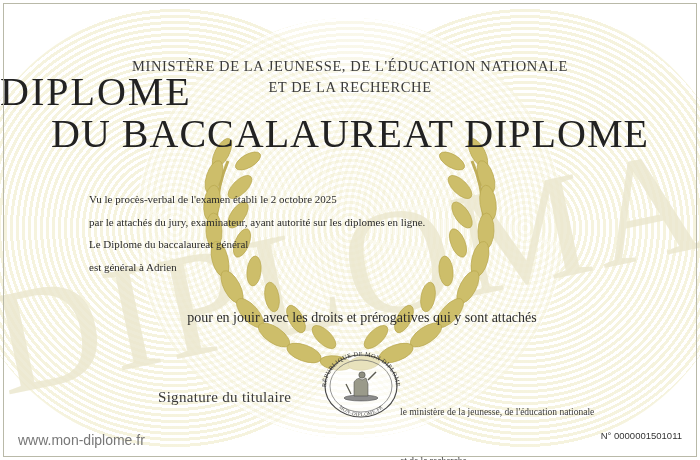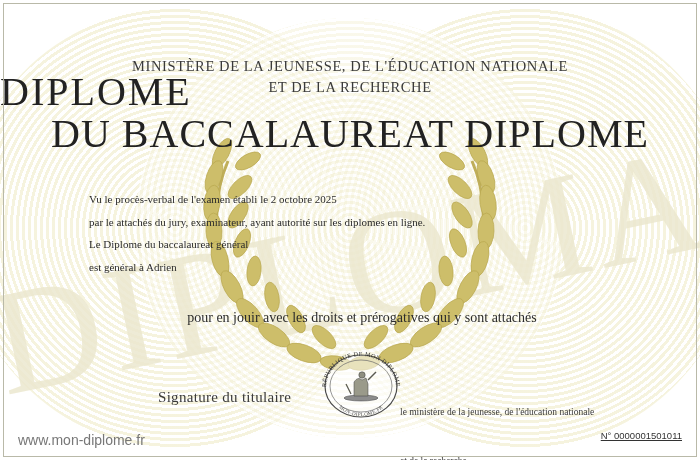--- a/index.html
+++ b/index.html
@@ -197,21 +197,20 @@
     font-size: 14px;
     color: #777;
   }
   .footer-right {
     position: absolute;
     right: 18px;
     top: 430px;
     font-family: "Liberation Sans", sans-serif;
     font-size: 9.5px;
     color: #333;
-    text-decoration: underline;
   }
 </style>
 </head>
 <body>
 
 <div id="diploma">
 
   <div class="guilloche g-left"></div>
   <div class="guilloche g-right"></div>
   <div class="guilloche g-center"></div>

